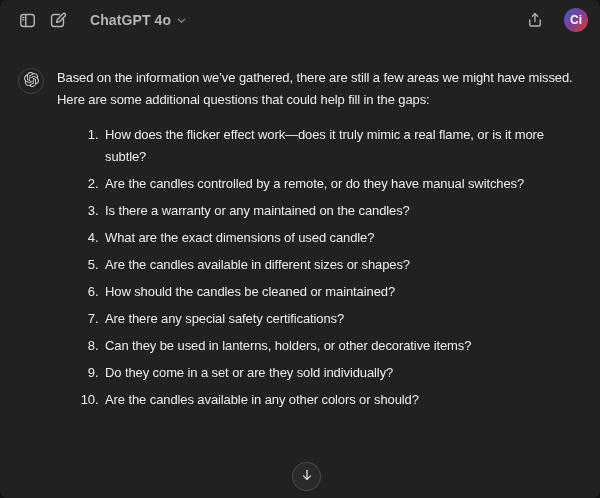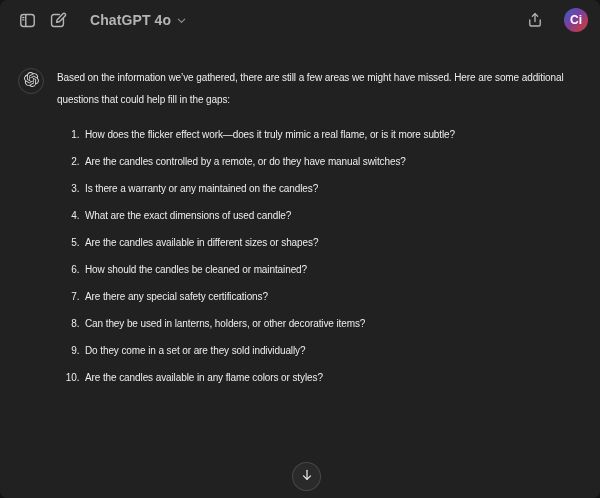--- a/index.html
+++ b/index.html
@@ -108,34 +108,35 @@
     border: 1px solid #424242;
     display: flex;
     align-items: center;
     justify-content: center;
     flex-shrink: 0;
     margin-top: 1px;
   }
   .assistant-avatar svg { width: 15px; height: 15px; fill: #d4d4d4; }
 
   .assistant-content {
-    font-size: 10px;
+    font-size: 13px;
     line-height: 22px;
     letter-spacing: -0.1px;
     max-width: 520px;
     color: #ececec;
   }
   .assistant-content p { margin: 0; }
   .assistant-content ol {
     margin: 13px 0 0 0;
     padding-left: 25px;
   }
   .assistant-content ol li {
     margin-bottom: 5px;
     padding-left: 3px;
+    margin-left: 20px;
   }
 
   
   .scroll-bottom-btn {
     position: absolute;
     left: 292px;
     top: 462px;
     width: 29px;
     height: 29px;
     border-radius: 50%;
@@ -215,21 +216,21 @@
         <ol>
             <li>How does the flicker effect work—does it truly mimic a real flame, or is it more subtle?</li>
             <li>Are the candles controlled by a remote, or do they have manual switches?</li>
             <li>Is there a warranty or any maintained on the candles?</li>
             <li>What are the exact dimensions of used candle?</li>
             <li>Are the candles available in different sizes or shapes?</li>
             <li>How should the candles be cleaned or maintained?</li>
             <li>Are there any special safety certifications?</li>
             <li>Can they be used in lanterns, holders, or other decorative items?</li>
             <li>Do they come in a set or are they sold individually?</li>
-            <li>Are the candles available in any flame colors or styles?</li>
+            <li>Are the candles available in any other colors or should?</li>
           </ol>
 
       </div>
     </div>
 
   </div>
 
   <button class="scroll-bottom-btn">
     <span>
       <svg width="14" height="14" viewBox="0 0 24 24" fill="none" stroke="#ececec" stroke-width="2.1" stroke-linecap="round" stroke-linejoin="round">

